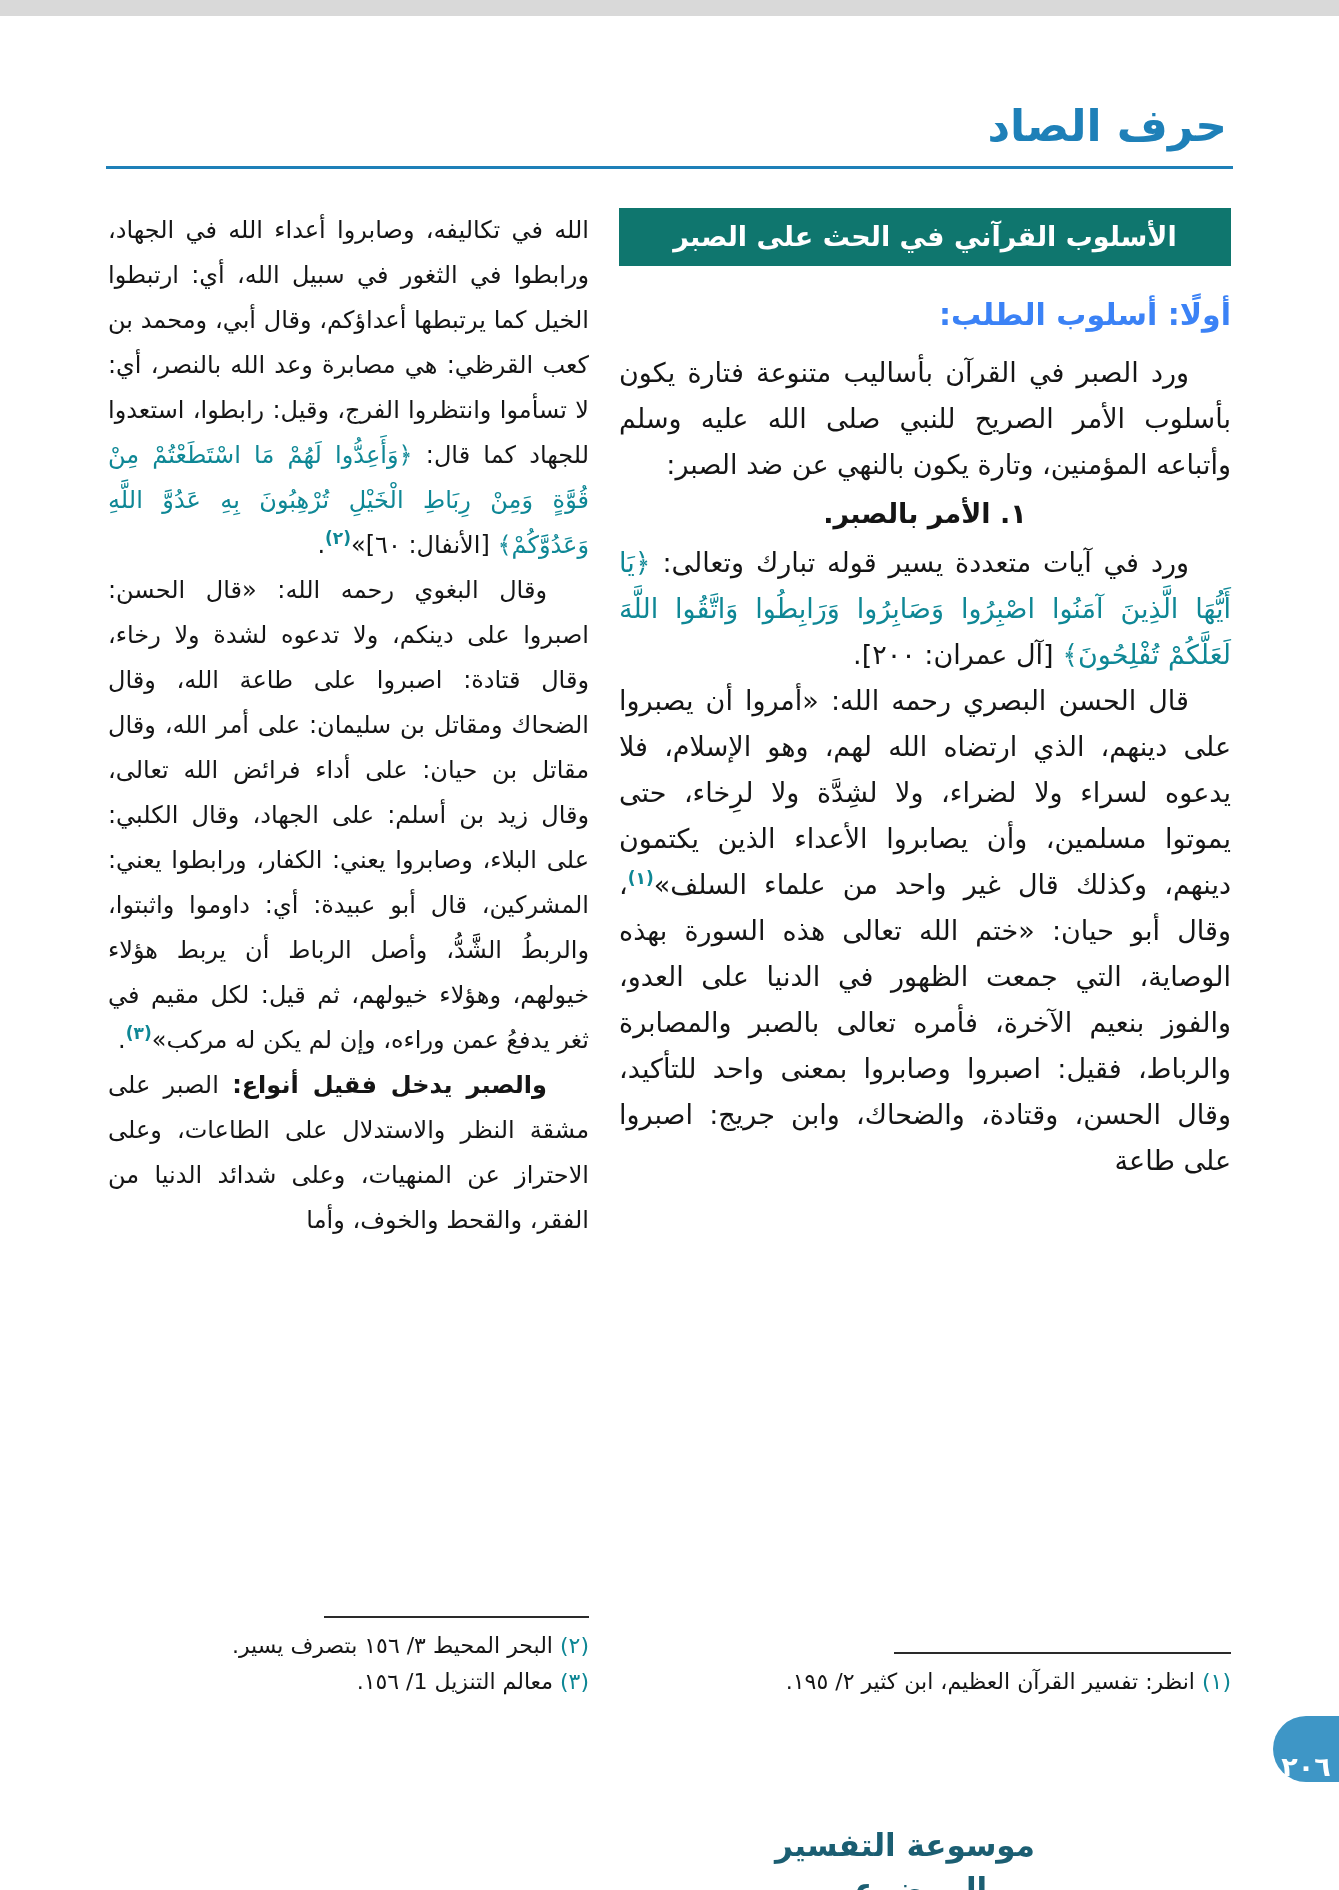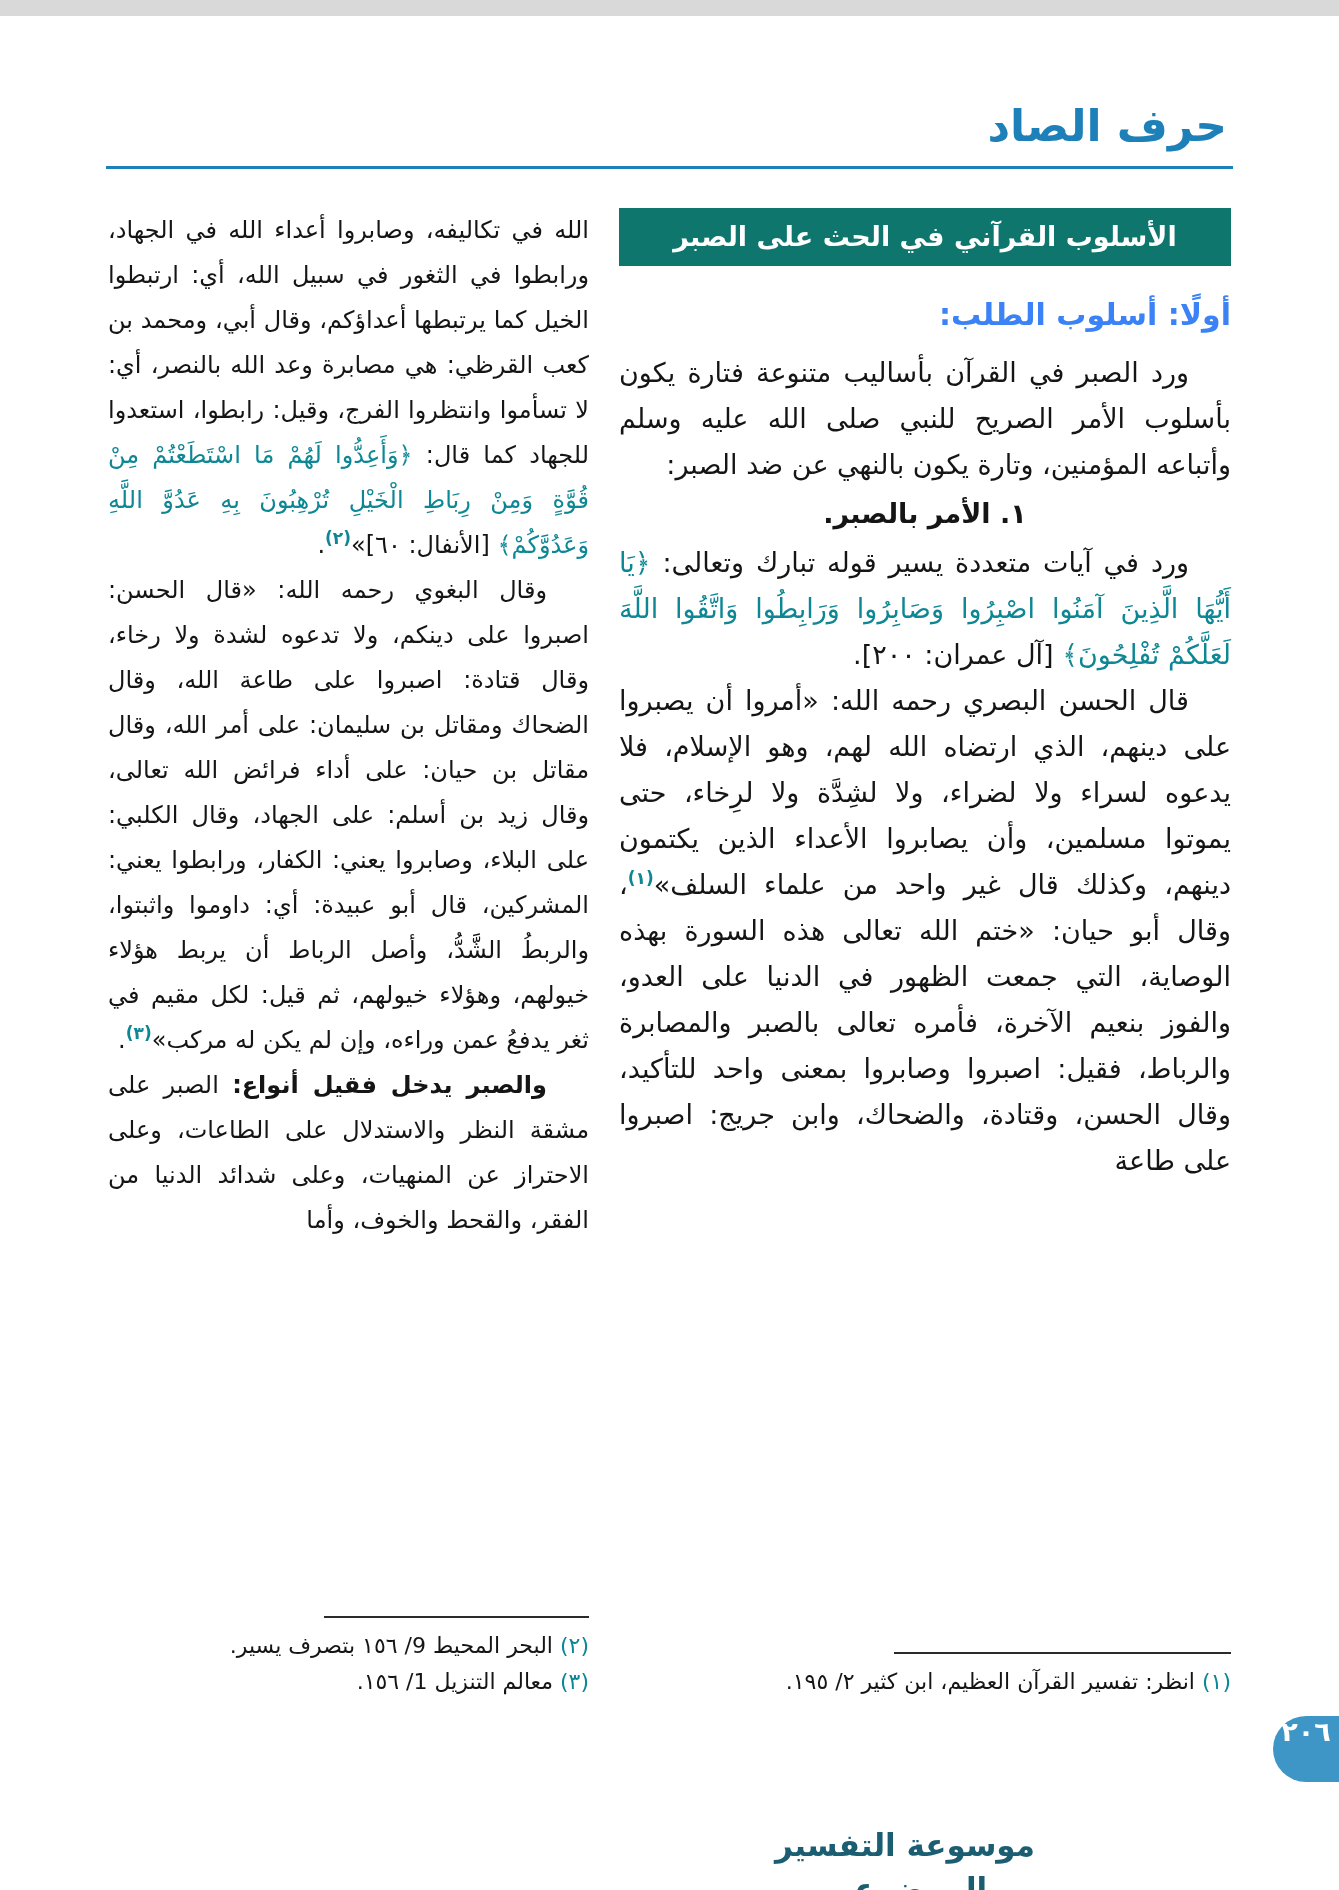--- a/index.html
+++ b/index.html
@@ -50,21 +50,21 @@
   
   .footer-logo {
     position:absolute; top:1807px; right:274px; width:320px;
     text-align:center; color:#1b5e72;
   }
   .logo-line1 { font-size:31px; font-weight:bold; line-height:44px; }
   .logo-line2 { font-size:17px; font-weight:bold; line-height:24px; }
   .page-tab {
     position:absolute; right:0; top:1700px; width:66px; height:66px;
     background:#3e96c6; border-radius:36px 0 0 36px;
-    display:flex; align-items:flex-start; justify-content:center;
+    display:flex; align-items:flex-end; justify-content:center;
   }
   .page-tab-num { color:#ffffff; font-size:27px; font-weight:bold; }
 </style>
 </head>
 <body>
 
 <div class="page">
 
   <div class="header-title">حرف الصاد</div>
   <div class="header-rule"></div>
@@ -91,21 +91,21 @@
 
     <div class="col col-left">
       <p class="para"><span>الله في تكاليفه، وصابروا أعداء الله في الجهاد، ورابطوا في الثغور في سبيل الله، أي: ارتبطوا الخيل كما يرتبطها أعداؤكم، وقال أبي، ومحمد بن كعب القرظي: هي مصابرة وعد الله بالنصر، أي: لا تسأموا وانتظروا الفرج، وقيل: رابطوا، استعدوا للجهاد كما قال: </span><span class="quran">﴿وَأَعِدُّوا لَهُمْ مَا اسْتَطَعْتُمْ مِنْ قُوَّةٍ وَمِنْ رِبَاطِ الْخَيْلِ تُرْهِبُونَ بِهِ عَدُوَّ اللَّهِ وَعَدُوَّكُمْ﴾</span><span> [الأنفال: ٦٠]»</span><sup class="fnref">(٢)</sup><span>.</span></p>
 
       <p class="para indent"><span>وقال البغوي رحمه الله: «قال الحسن: اصبروا على دينكم، ولا تدعوه لشدة ولا رخاء، وقال قتادة: اصبروا على طاعة الله، وقال الضحاك ومقاتل بن سليمان: على أمر الله، وقال مقاتل بن حيان: على أداء فرائض الله تعالى، وقال زيد بن أسلم: على الجهاد، وقال الكلبي: على البلاء، وصابروا يعني: الكفار، ورابطوا يعني: المشركين، قال أبو عبيدة: أي: داوموا واثبتوا، والربطُ الشَّدُّ، وأصل الرباط أن يربط هؤلاء خيولهم، وهؤلاء خيولهم، ثم قيل: لكل مقيم في ثغر يدفعُ عمن وراءه، وإن لم يكن له مركب»</span><sup class="fnref">(٣)</sup><span>.</span></p>
 
       <p class="para indent"><span class="lead">والصبر يدخل فقيل أنواع:</span><span> الصبر على مشقة النظر والاستدلال على الطاعات، وعلى الاحتراز عن المنهيات، وعلى شدائد الدنيا من الفقر، والقحط والخوف، وأما</span></p>
 
       <div class="footnotes">
         <div class="fn-rule"></div>
-        <div class="footnote"><span class="fn-marker">(٢)</span> <span class="fn-text">البحر المحيط 9/ ١٥٦ بتصرف يسير.</span></div>
+        <div class="footnote"><span class="fn-marker">(٢)</span> <span class="fn-text">البحر المحيط ٣/ ١٥٦ بتصرف يسير.</span></div>
         <div class="footnote"><span class="fn-marker">(٣)</span> <span class="fn-text">معالم التنزيل 1/ ١٥٦.</span></div>
       </div>
     </div>
 
   </div>
 
   <div class="footer-logo">
     <div class="logo-line1">موسوعة التفسير الموضوعي</div>
     <div class="logo-line2">للقرآن الكريم</div>
   </div>

